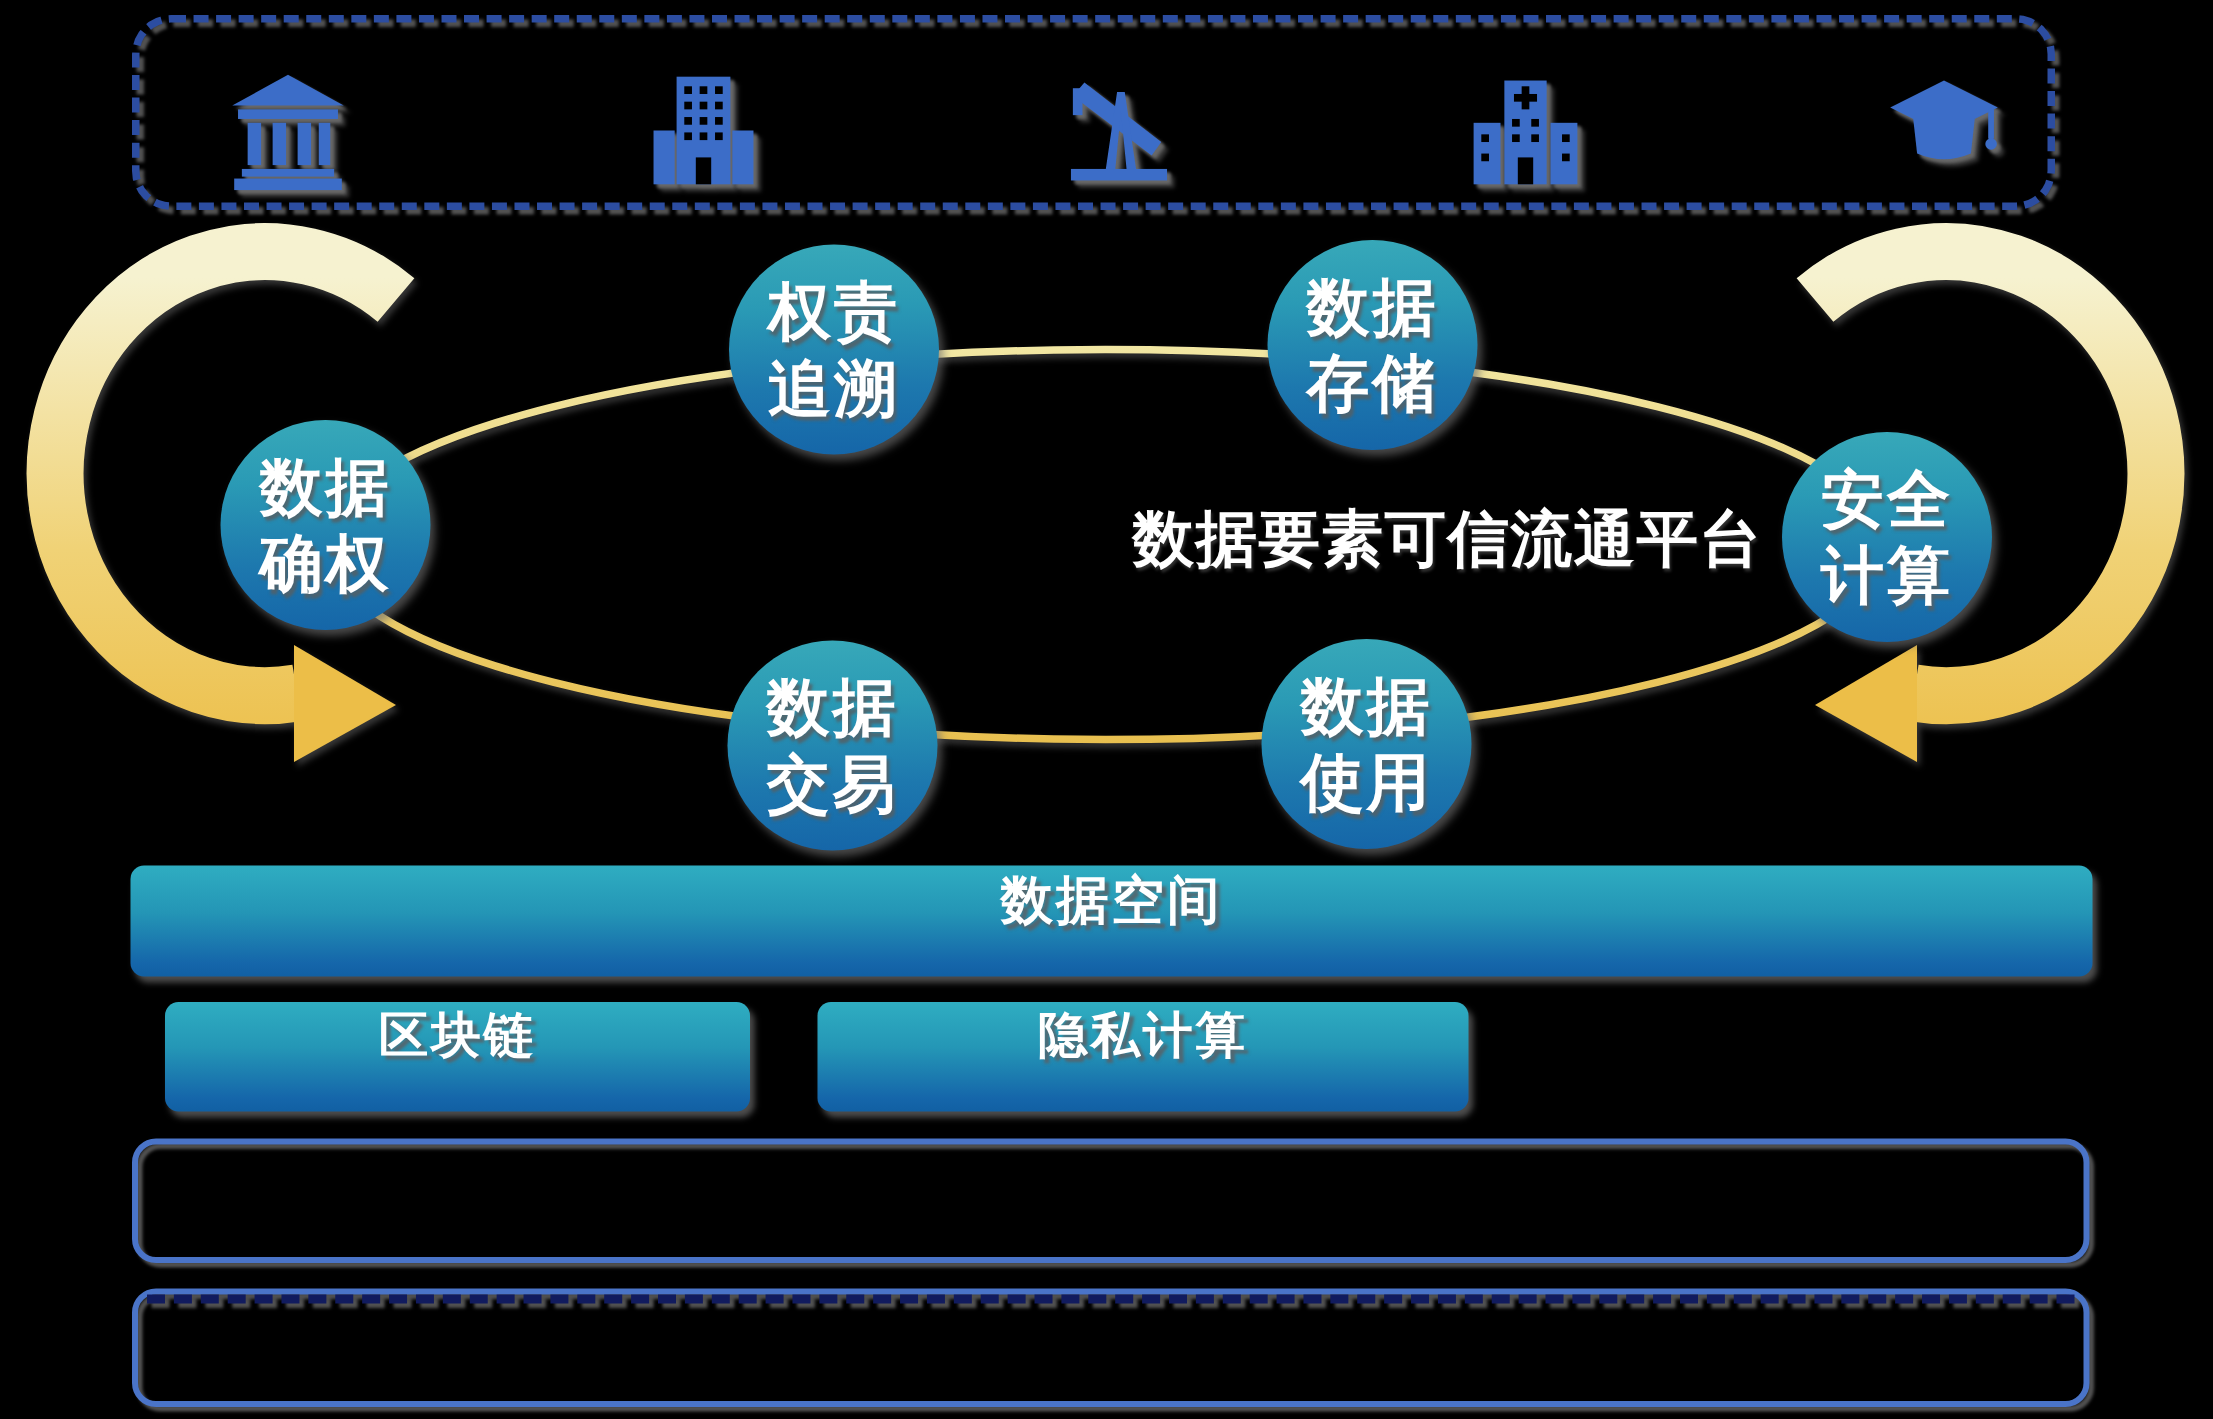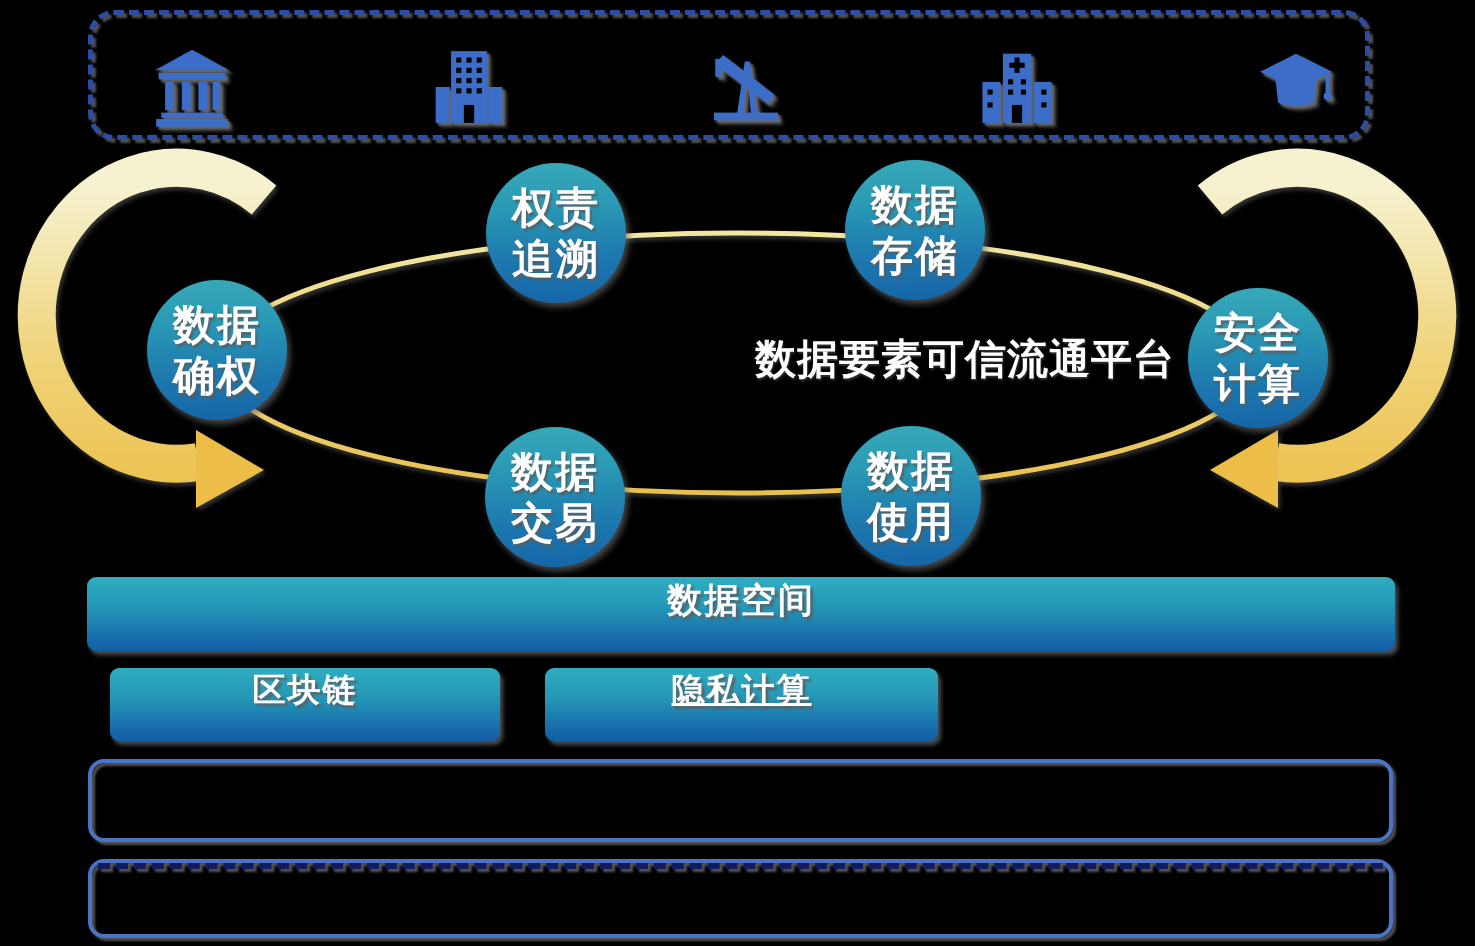--- a/index.html
+++ b/index.html
@@ -38,21 +38,21 @@
     position:absolute;box-sizing:border-box;border-radius:9px;
     background:linear-gradient(180deg,#2fadc1 0%,#2496b6 42%,#1566aa 88%,#1160a3 100%);
     display:flex;justify-content:center;
     color:#fff;font-weight:bold;letter-spacing:2px;
     text-shadow:3px 3px 2px rgba(90,95,100,0.85);
     filter:drop-shadow(3px 4px 2px rgba(110,110,110,0.7));
   }
   .banner{left:87px;top:577px;width:1308px;height:74px;font-size:35px;}
   .tech{top:668px;height:73px;font-size:33px;}
   .tech-1{left:92px;width:390px;margin-left:18px;}
-  .tech-2{left:545px;width:393px;text-decoration:underline;}
+  .tech-2{left:545px;width:434px;}
   .tech-3{left:1007px;width:388px;}
   
   .outline-box{
     position:absolute;left:88px;width:1305px;box-sizing:border-box;
     border:4px solid #4a74c8;border-radius:16px;background:transparent;
     filter:drop-shadow(3px 3px 1px rgba(110,110,110,0.75));
   }
   .outline-1{top:759px;height:83px;}
   .outline-2{top:859px;height:79px;}
   .dash-line{

